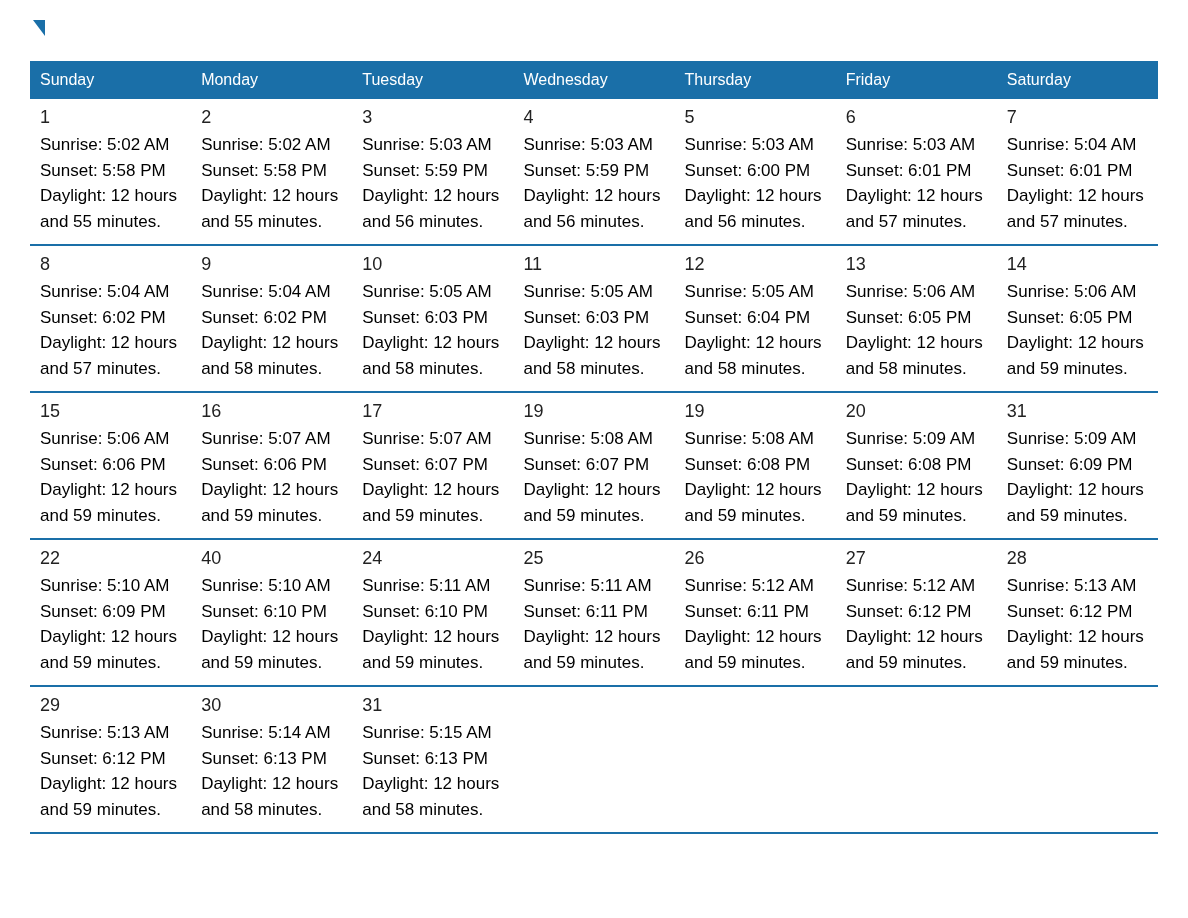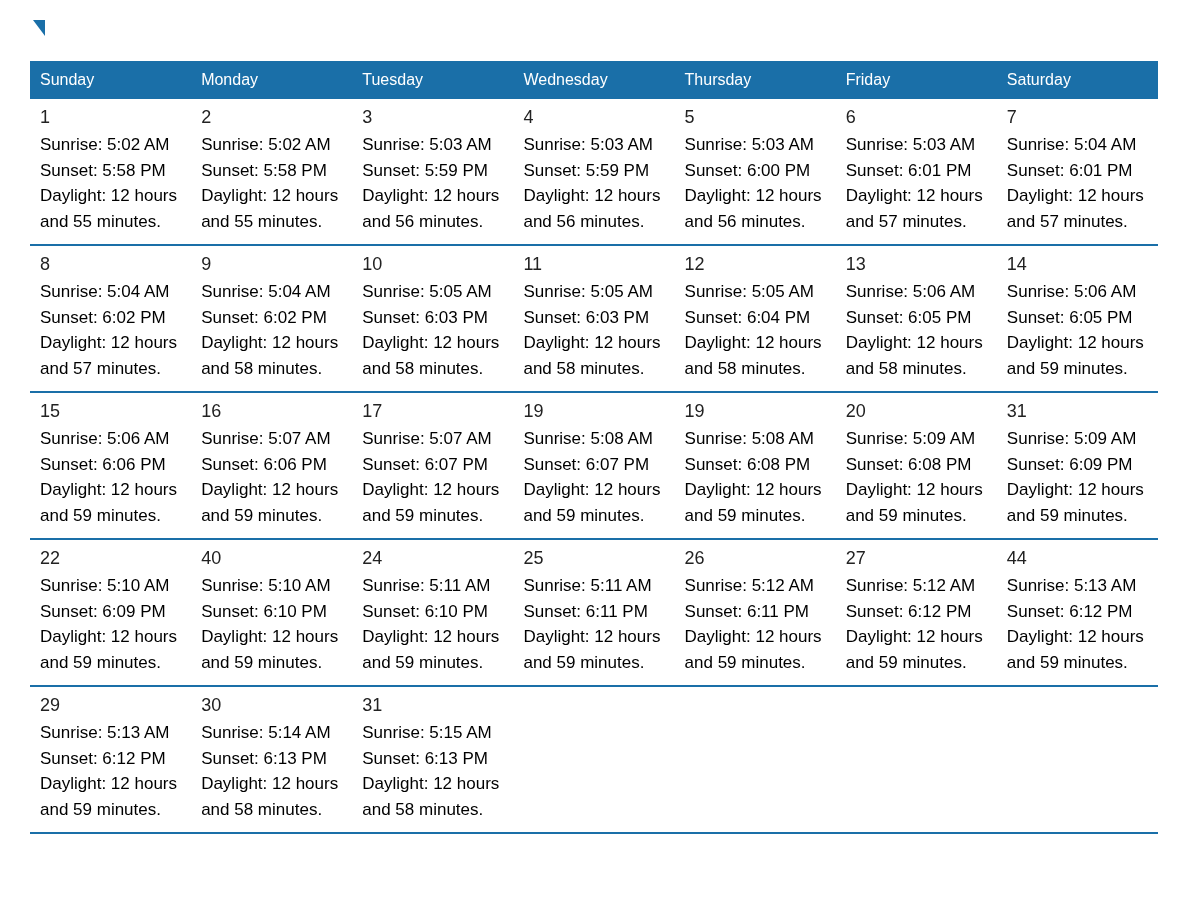--- a/index.html
+++ b/index.html
@@ -381,21 +381,21 @@
         <td>
         <span class="day-number">27</span>
         <div class="day-info">
           Sunrise: 5:12 AM<br>
           Sunset: 6:12 PM<br>
           Daylight: 12 hours<br>
           and 59 minutes.
         </div>
       </td>
         <td>
-        <span class="day-number">44</span>
+        <span class="day-number">28</span>
         <div class="day-info">
           Sunrise: 5:13 AM<br>
           Sunset: 6:12 PM<br>
           Daylight: 12 hours<br>
           and 59 minutes.
         </div>
       </td>
       </tr>
       <tr>
         <td>

